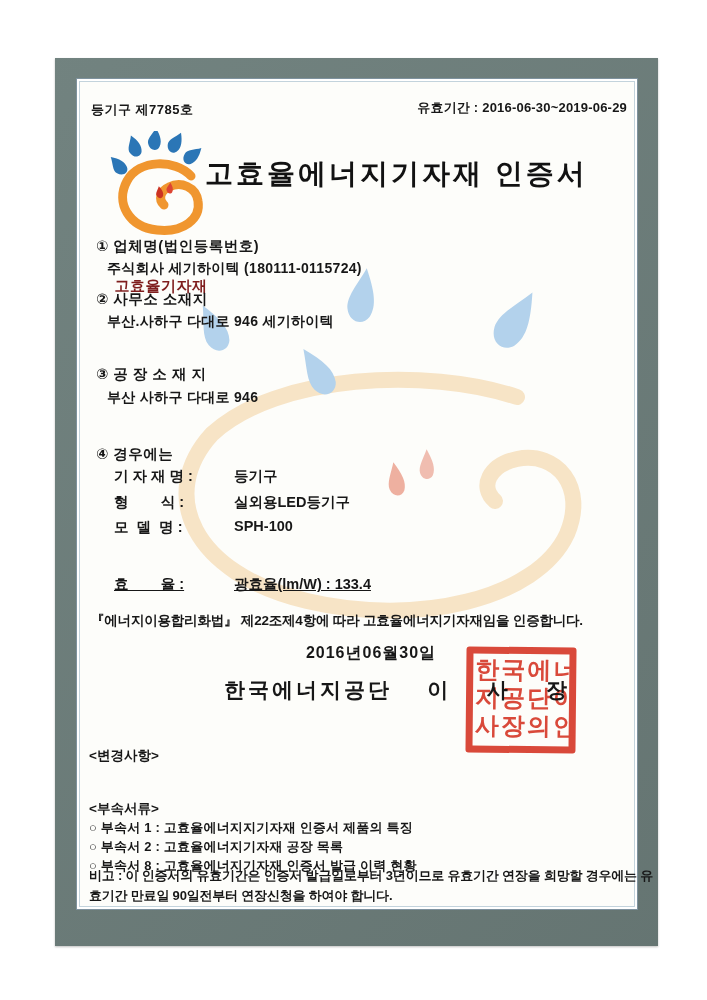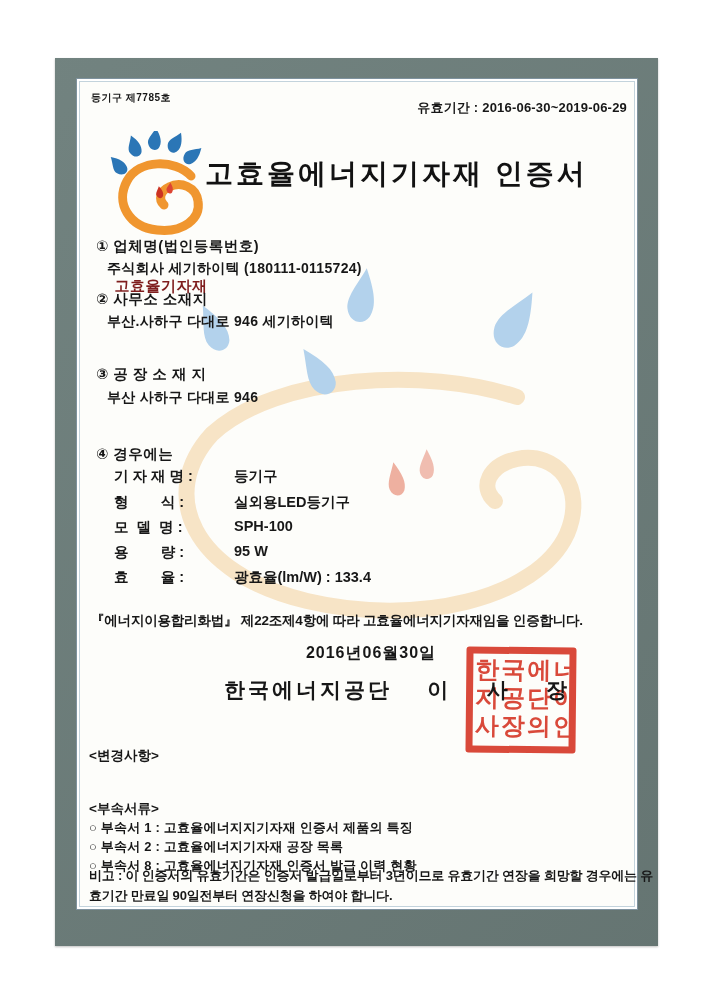--- a/index.html
+++ b/index.html
@@ -14,21 +14,21 @@
     box-shadow: 0 1px 2px rgba(0,0,0,.25);
   }
   .cert {
     position: absolute; left: 21px; top: 20px; width: 560px; height: 830px;
     background: #fdfdfa;
     border: 1px solid #7e929e;
     box-shadow: inset 0 0 0 2px #ffffff, inset 0 0 0 3px #c3d3dc;
   }
   .cert * { position: absolute; }
   .wm { left: 0; top: 0; width: 560px; height: 830px; pointer-events: none; }
-  .doc-number { left: 14px; top: 12px; font-size: 10px; font-weight: bold; letter-spacing: .5px; }
+  .doc-number { left: 14px; top: 22px; font-size: 13px; font-weight: bold; letter-spacing: .5px; }
   .validity  { right: 10px; top: 20px; font-size: 13px; font-weight: bold; letter-spacing: .2px; }
   .logo { left: 22px; top: 52px; width: 122px; height: 150px; }
   .logo svg { left: 0; top: 0; }
   .logo-caption {
     left: 2px; top: 146px; width: 120px; text-align: center;
     font-size: 15px; font-weight: bold; color: #7f1d1d; letter-spacing: 0.5px;
     white-space: nowrap;
   }
   .title {
     left: 128px; top: 76px; font-size: 28px; font-weight: bold;
@@ -37,21 +37,21 @@
   .sec-h { font-size: 14.5px; font-weight: bold; letter-spacing: .5px; white-space: pre; }
   .sec-b { font-size: 14px;  font-weight: 600; letter-spacing: .3px; white-space: pre; }
   .s1h { left: 19px; top: 158px; } .s1b { left: 30px; top: 181px; }
   .s2h { left: 19px; top: 211px; } .s2b { left: 30px; top: 234px; }
   .s3h { left: 19px; top: 286px; } .s3b { left: 30px; top: 310px; }
   .s4h { left: 19px; top: 366px; }
   .equip-rows { left: 37px; top: 388px; width: 420px; height: 130px; }
   .equip-row { position: absolute; left: 0; width: 420px; display: flex; }
   .equip-row .lbl { position: static; width: 112px; font-size: 14.5px; font-weight: bold; white-space: pre; }
   .equip-row .val { position: static; margin-left: 8px; font-size: 14.5px; font-weight: 600; white-space: pre; }
-  .r0 { top: 0; } .r1 { top: 26px; } .r2 { top: 51px; } .r3 { top: 76px; } .r4 { top: 101px; }
+  .r0 { top: 0; } .r1 { top: 26px; } .r2 { top: 51px; } .r3 { top: 76px; } .r4 { top: 108px; text-decoration: underline; }
   .statement { left: 14px; top: 533px; font-size: 13.5px; font-weight: bold; letter-spacing: -0.2px; white-space: nowrap; }
   .issue-date { left: 0; top: 564px; width: 560px; text-align: center; font-size: 16px; font-weight: bold; letter-spacing: 1px; z-index: 2; margin-left: 14px; }
   .issuer { left: 138px; top: 597px; font-size: 21px; font-weight: bold; letter-spacing: 3px; white-space: pre; z-index: 3; margin-left: 9px; }
   .seal {
     left: 389px; top: 568px; width: 92px; height: 88px;
     border: 7px solid #d63a2a; border-radius: 3px;
     color: #d63a2a; background: rgba(255,255,255,0);
     font-size: 24px; font-weight: bold; line-height: 28px; letter-spacing: 2px;
     text-align: center; padding: 2px 2px; z-index: 1;
     transform: rotate(.6deg); opacity: .92;
@@ -128,24 +128,20 @@
         <span class="val">등기구</span>
       </div>
       <div class="equip-row r1">
         <span class="lbl">형        식 :</span>
         <span class="val">실외용LED등기구</span>
       </div>
       <div class="equip-row r2">
         <span class="lbl">모  델  명 :</span>
         <span class="val">SPH-100</span>
       </div>
-      <div class="equip-row r3">
-        <span class="lbl">용        량 :</span>
-        <span class="val">95 W</span>
-      </div>
       <div class="equip-row r4">
         <span class="lbl">효        율 :</span>
         <span class="val">광효율(lm/W) : 133.4</span>
       </div>
     </div>
 
     <div class="statement">『에너지이용합리화법』 제22조제4항에 따라 고효율에너지기자재임을 인증합니다.</div>
 
     <div class="issue-date">2016년06월30일</div>
     <div class="issuer">한국에너지공단    이    사    장</div>

